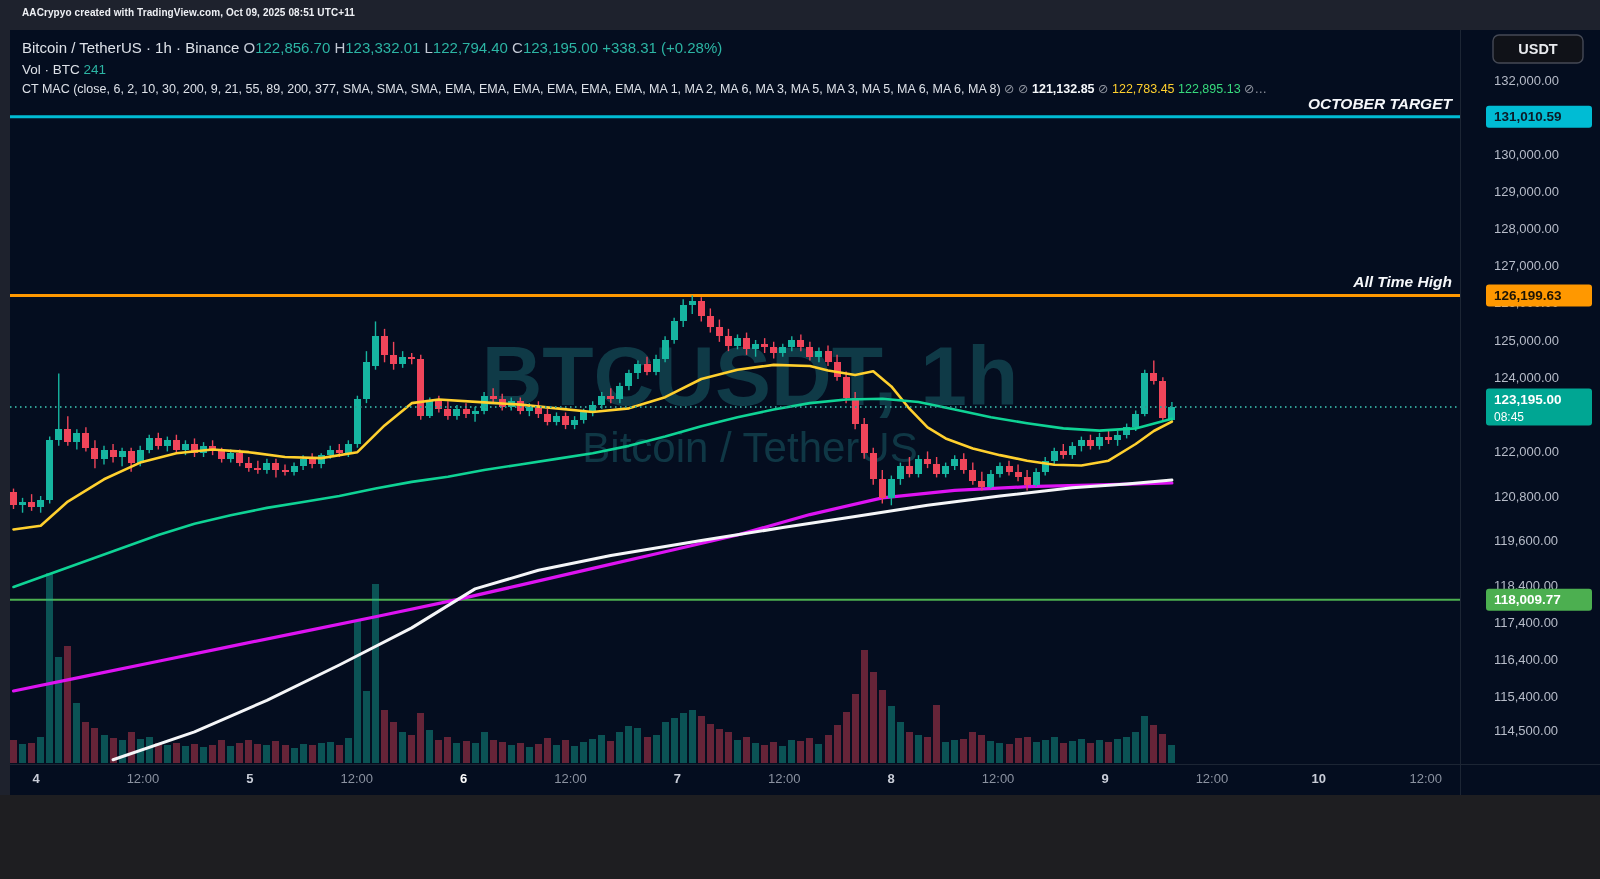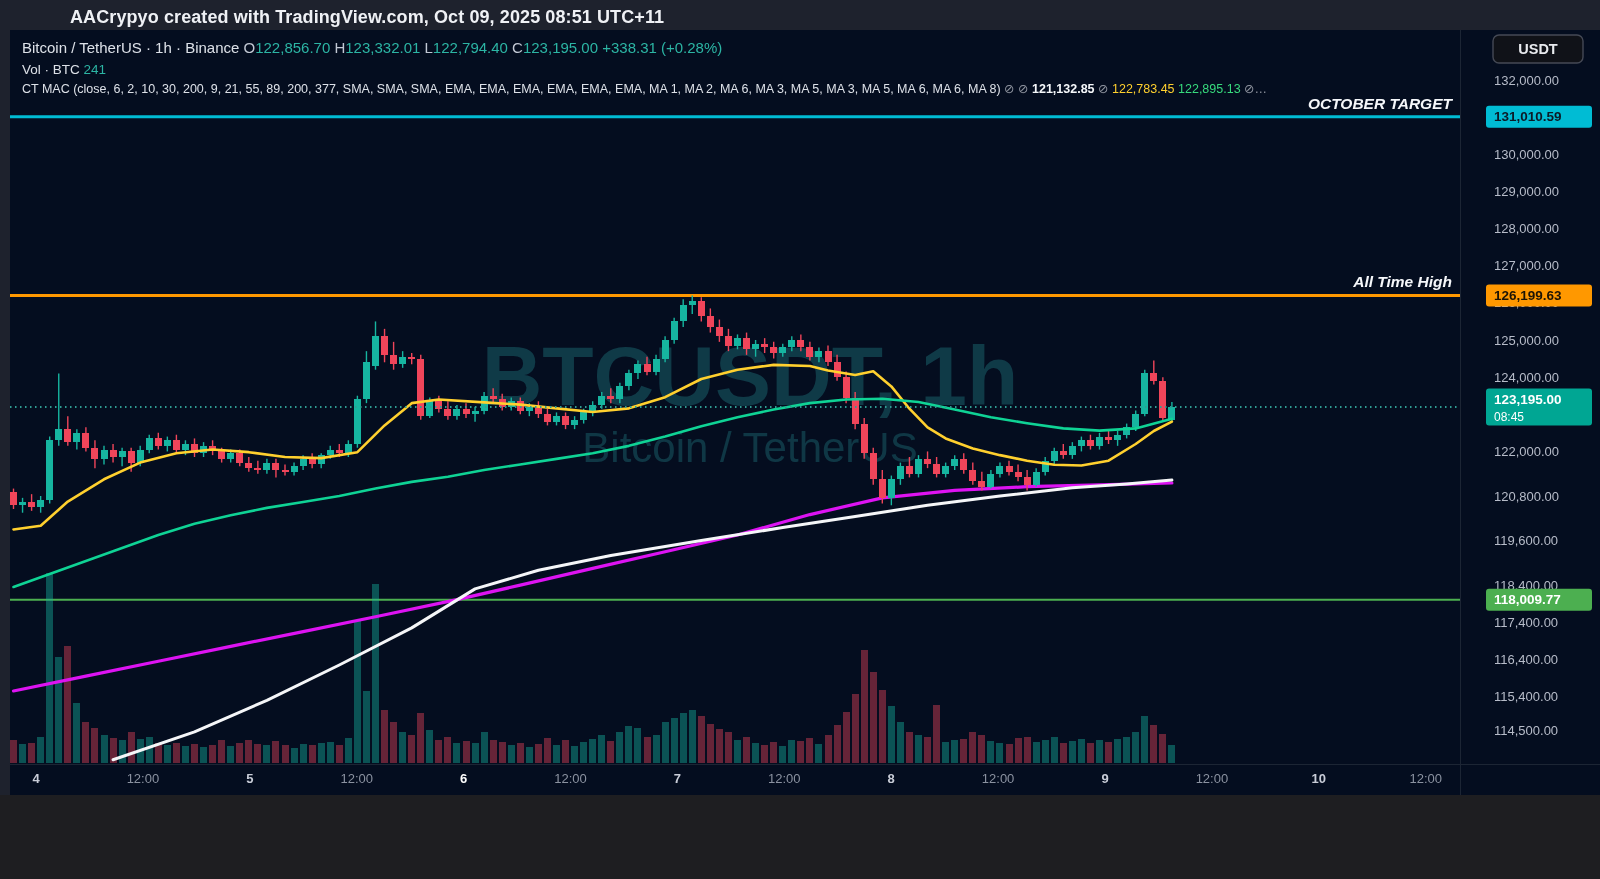--- a/index.html
+++ b/index.html
@@ -1,19 +1,19 @@
 <!DOCTYPE html>
 <html><head>
 <meta charset="utf-8">
 <style>
   html,body{margin:0;padding:0;background:#101014;}
   .frame{position:relative;width:1600px;height:879px;background:#1e222d;overflow:hidden;
          font-family:"Liberation Sans","DejaVu Sans",sans-serif;}
   .top-strip{position:absolute;left:0;top:0;width:1600px;height:30px;background:#1e222d;}
-  .top-strip span{position:absolute;left:22px;top:7px;font-size:18px;font-weight:600;color:#eff1f5;letter-spacing:.1px;margin-left:48px;}
+  .top-strip span{position:absolute;left:22px;top:7px;font-size:10px;font-weight:600;color:#eff1f5;letter-spacing:.1px;}
   .chart-panel{position:absolute;left:10px;top:30px;width:1590px;height:765px;background:#040d1f;}
   .bottom-strip{position:absolute;left:0;top:795px;width:1600px;height:84px;background:#1e1e21;}
   svg text{user-select:none;}
 </style>
 </head>
 <body>
 
 <div class="frame">
 
   <div class="top-strip">

